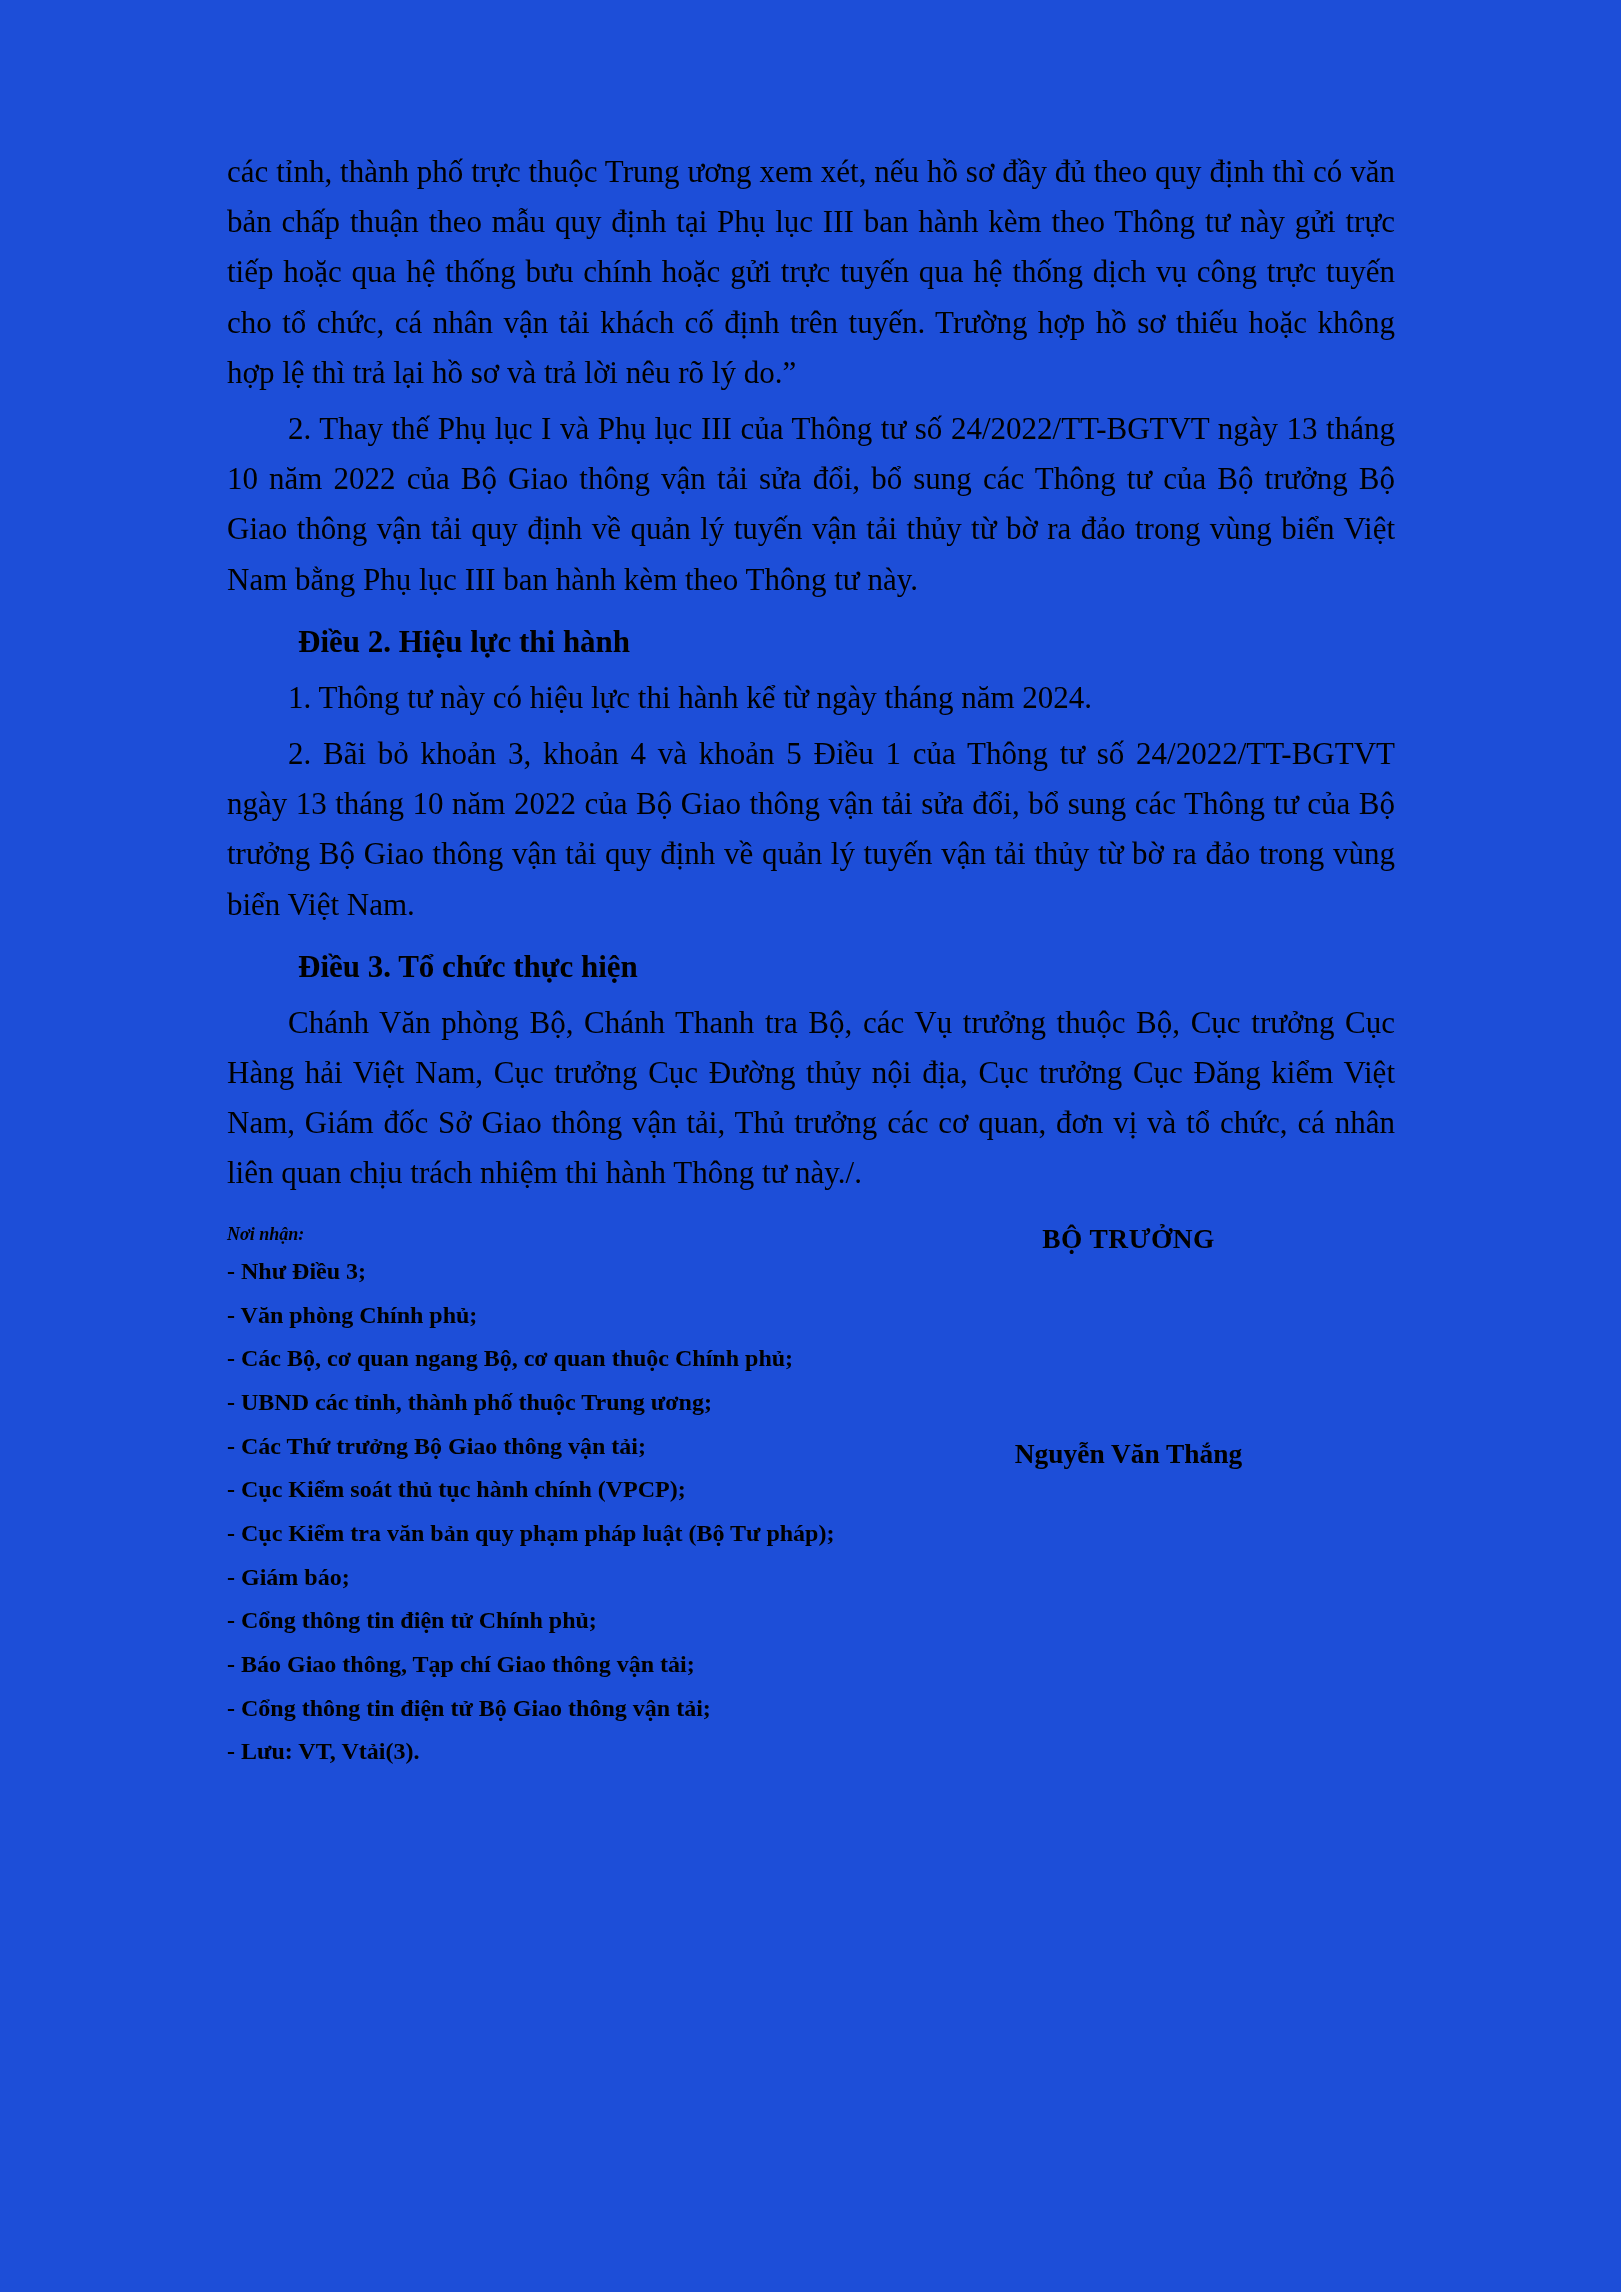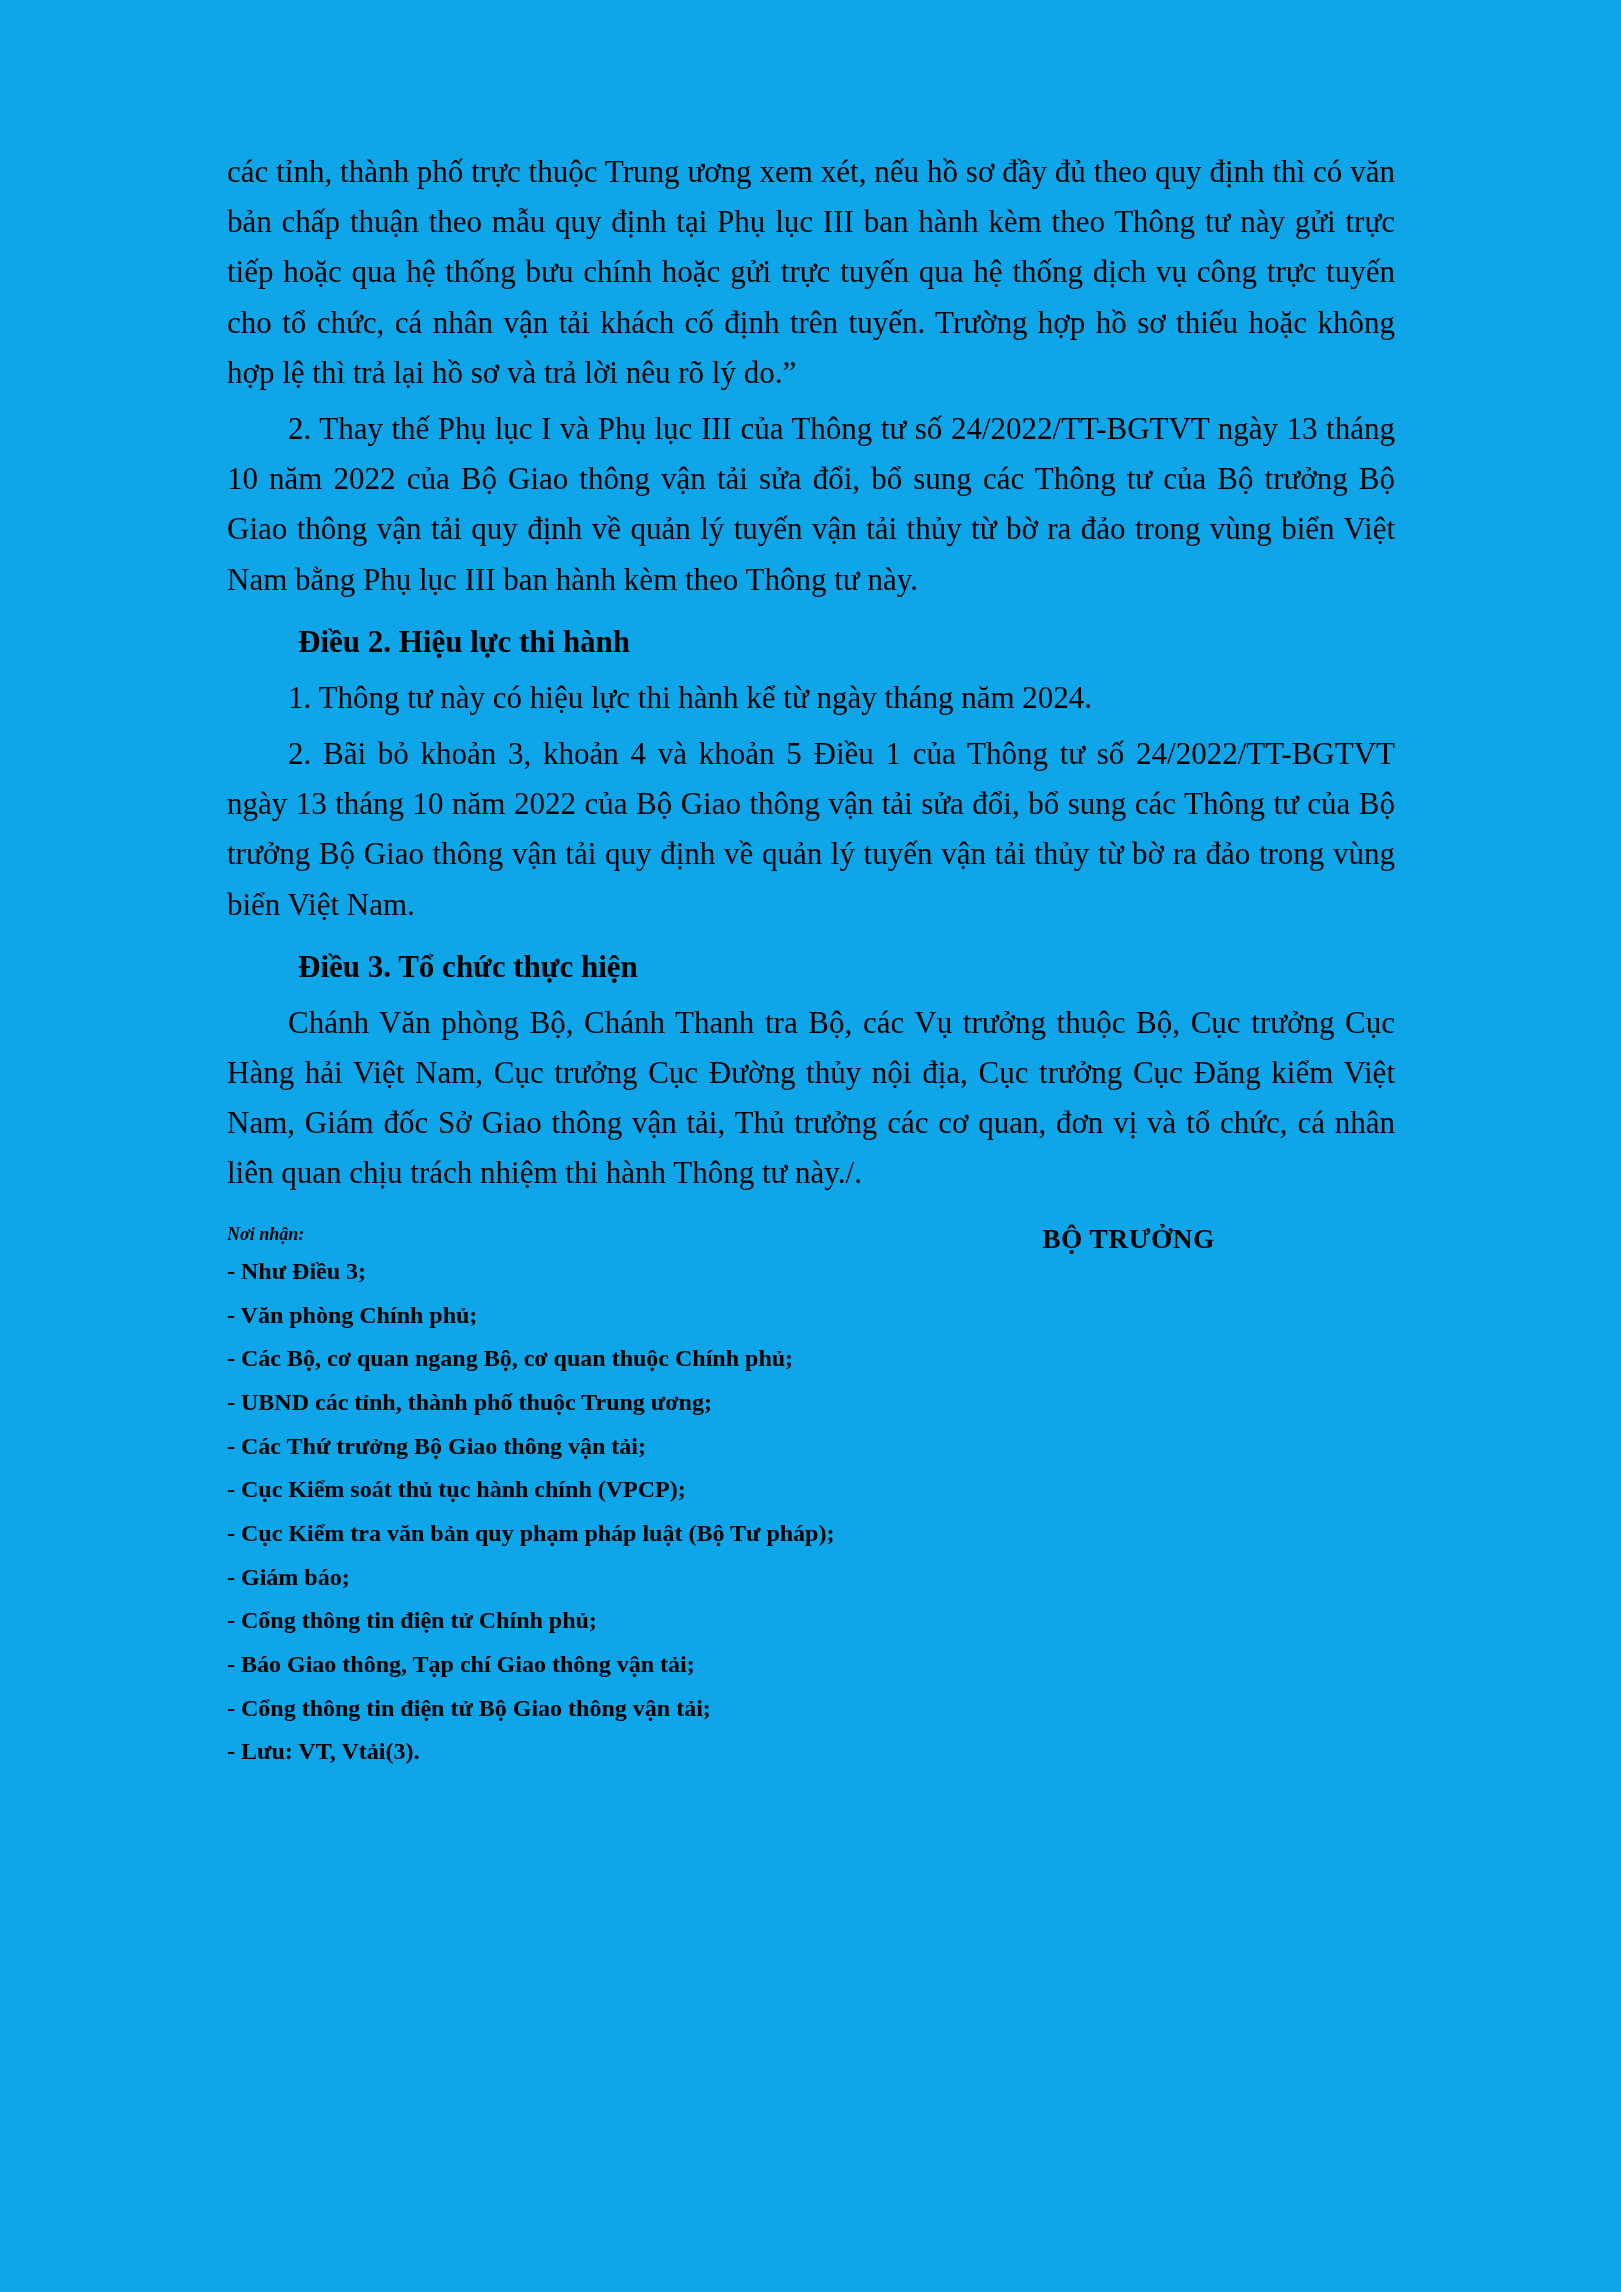--- a/index.html
+++ b/index.html
@@ -4,21 +4,21 @@
 <style>
   html, body {
     margin: 0;
     padding: 0;
     background: #ffffff;
   }
   .page {
     width: 1621px;
     height: 2293px;
     position: relative;
-    background: #0ea5e9;
+    background: #1d4ed8;
     font-family: "Liberation Serif", "DejaVu Serif", serif;
     color: #000000;
     box-sizing: border-box;
   }
   .content {
     position: absolute;
     left: 227px;
     top: 147px;
     width: 1168px;
   }
@@ -120,19 +120,20 @@
           <li>- Giám báo;</li>
           <li>- Cổng thông tin điện tử Chính phủ;</li>
           <li>- Báo Giao thông, Tạp chí Giao thông vận tải;</li>
           <li>- Cổng thông tin điện tử Bộ Giao thông vận tải;</li>
           <li>- Lưu: VT, Vtải(3).</li>
         </ul>
       </div>
 
       <div class="signer">
         <div class="signer-title">BỘ TRƯỞNG</div>
+        <div class="signer-name">Nguyễn Văn Thắng</div>
       </div>
 
     </div>
 
   </div>
 </div>
 
 
 </body></html>

